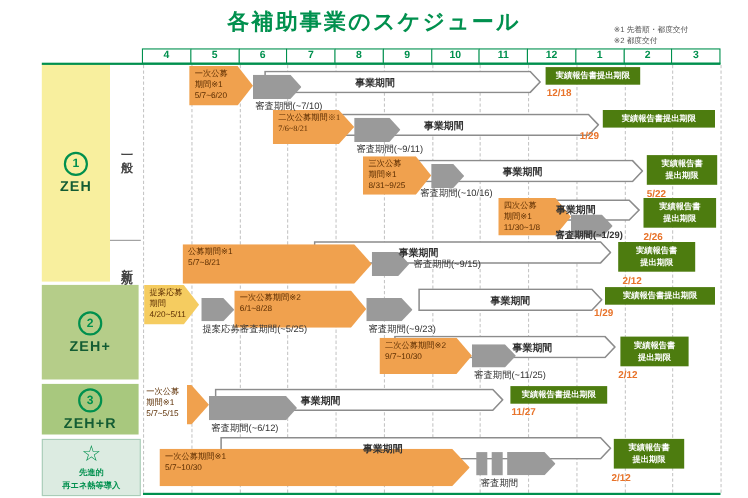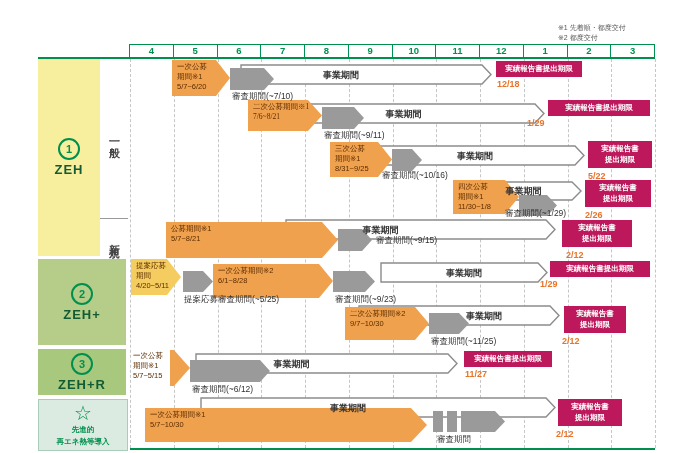--- a/index.html
+++ b/index.html
@@ -29,31 +29,32 @@
              writing-mode:vertical-rl;font-size:11px;font-weight:bold;color:#444;letter-spacing:3px;}
   .sub-general{top:58px;height:160px;}
   .sub-new{top:219px;height:37px;}
   .sub-sep{position:absolute;left:100px;top:218px;width:28px;height:1px;background:#9a9a9a;}
   
   .g-arrow{position:absolute;}
   .g-white{z-index:1;} .g-gray{z-index:2;} .g-grayrect{position:absolute;background:#9A9A9A;z-index:2;}
   .g-orange{z-index:3;} .g-yellow{z-index:3;}
   .a-label{position:absolute;left:5px;top:2px;font-size:7.5px;line-height:1.3;color:#5b2d00;white-space:nowrap;}
   .g-wlabel{position:absolute;font-size:9px;color:#333;white-space:nowrap;z-index:4;font-weight:bold;}
-  .g-box{position:absolute;background:#be185d;color:#fff;font-weight:bold;display:flex;flex-direction:column;
+  .g-box{position:absolute;background:#4d7c0f;color:#fff;font-weight:bold;display:flex;flex-direction:column;
          align-items:center;justify-content:center;text-align:center;font-size:7.5px;line-height:1.35;
          z-index:5;white-space:nowrap;padding:0 16px;box-sizing:border-box;}
   .g-text{position:absolute;font-size:8.5px;color:#333;white-space:nowrap;z-index:6;}
   .g-textdark{color:#5b2d00;font-size:7.5px;line-height:1.3;}
   .g-date{position:absolute;font-size:9px;font-weight:bold;color:#E8732A;z-index:6;white-space:nowrap;}
 </style>
 </head>
 <body>
 
 <div class="canvas">
+  <div class="title">各補助事業のスケジュール</div>
   <div class="notes">
     <div>※1 先着順・都度交付</div>
     <div>※2 都度交付</div>
   </div>
 
   <div class="month-row" id="month-row">
       <div class="month-cell">4</div>
       <div class="month-cell">5</div>
       <div class="month-cell">6</div>
       <div class="month-cell">7</div>
@@ -167,21 +168,21 @@
       <div class="g-arrow g-gray" style="left: 519px; top: 195px; width: 38px; height: 21px;"><svg width="38" height="21">
           <polygon points="0,0 28,0 38,10.5 28,21 0,21" fill="#9A9A9A"></polygon>
         </svg></div>
       <div class="g-arrow g-orange" style="left: 453px; top: 180px; width: 66px; height: 34px;"><svg width="66" height="34">
           <polygon points="0,0 52,0 66,17 52,34 0,34" fill="#F0A14E"></polygon>
         </svg><div class="a-label">
           <div>四次公募</div>
           <div>期間※1</div>
           <div>11/30~1/8</div>
         </div></div>
-      <div class="g-text" style="left: 505px; top: 208px;">審査期間(~1/29)</div>
+      <div class="g-text" style="left: 505px; top: 208px; font-weight: bold;">審査期間(~1/29)</div>
       <div class="g-box" style="left: 585px; top: 180px; width: 66px; height: 27px;">
         <div>実績報告書</div>
         <div>提出期限</div>
       </div>
       <div class="g-date" style="left: 585px; top: 210px;">2/26</div>
       <div class="g-arrow g-white" style="left: 285px; top: 219px; width: 271px; height: 21px;"><svg width="271" height="21">
           <polygon points="1,1 261,1 270,10.5 261,20 1,20" fill="#FFFFFF" stroke="#8C8C8C" stroke-width="1.4"></polygon>
         </svg></div>
       <div class="g-arrow g-gray" style="left: 338px; top: 229px; width: 34px; height: 22px;"><svg width="34" height="22">
           <polygon points="0,0 24,0 34,11 24,22 0,22" fill="#9A9A9A"></polygon>

